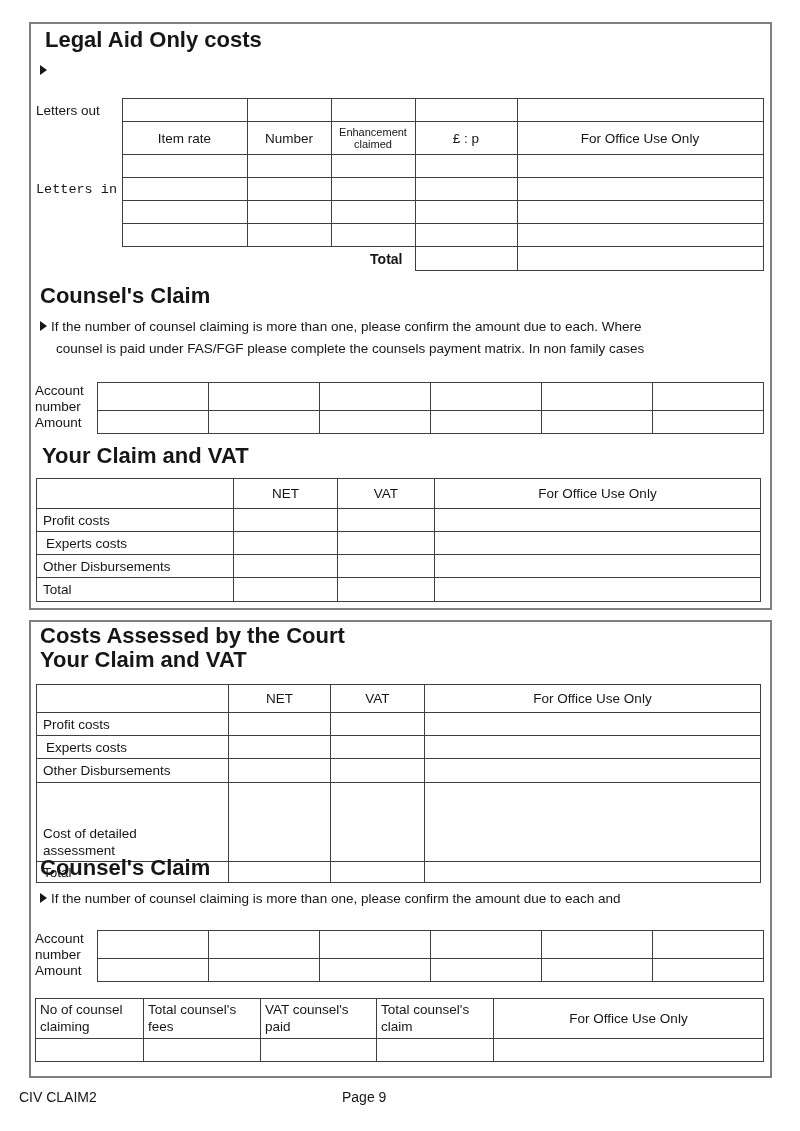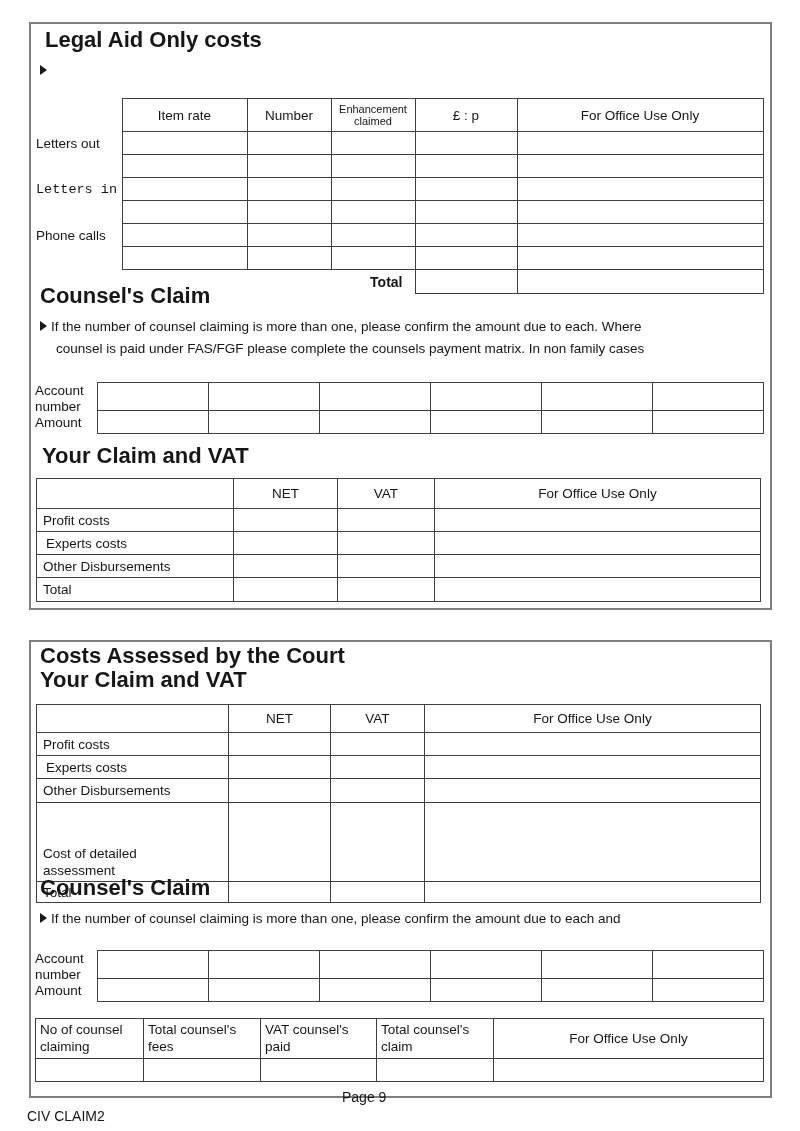--- a/index.html
+++ b/index.html
@@ -3,21 +3,21 @@
 <meta charset="utf-8">
 <style>
   html,body { margin:0; padding:0; background:#ffffff; }
   .page {
     position:relative; width:800px; height:1131px; background:#ffffff;
     font-family:"Liberation Sans","DejaVu Sans",sans-serif; color:#161616;
     overflow:hidden;
   }
   .box { position:absolute; border:2px solid #7f7f7f; background:#fff; }
   #box1 { left:29px; top:22px;  width:739px; height:584px; }
-  #box2 { left:29px; top:640px; width:739px; height:454px;text-decoration:underline; }
+  #box2 { left:29px; top:620px; width:739px; height:454px;text-decoration:underline; }
 
   .h1 { position:absolute; font-size:22px; font-weight:bold; line-height:24px; letter-spacing:0; white-space:nowrap; }
 
   .instr { position:absolute; font-size:13.5px; line-height:22px; }
   .instr-line { white-space:nowrap; }
   .instr-line.cont { padding-left:16px; }
   .tri {
     display:inline-block; width:0; height:0; margin-right:4px;
     border-left:7px solid #161616; border-top:5px solid transparent; border-bottom:5px solid transparent;
   }
@@ -55,62 +55,54 @@
     <table style="left:0; top:74px; width:732px;">
       <colgroup>
           <col style="width:91px">
           <col style="width:125px">
           <col style="width:84px">
           <col style="width:84px">
           <col style="width:102px">
           <col style="width:246px">
         </colgroup>
       <tbody>
-          <tr style="height:33px;">
+          <tr style="height:23px;">
+        <td class="nob rowlab">Letters out</td>
+        <td></td>
+            <td></td>
+            <td></td>
+            <td></td>
+            <td></td>
+      </tr>
+      <tr style="height:33px;">
         <td class="nob"></td>
         <td class="hdr">Item rate</td>
         <td class="hdr">Number</td>
         <td class="hdr-sm">Enhancement claimed</td>
         <td class="hdr">£ : p</td>
         <td class="hdr">For Office Use Only</td>
       </tr>
       <tr style="height:23px;">
-        <td class="nob rowlab">Letters out</td>
-        <td></td>
-            <td></td>
-            <td></td>
-            <td></td>
-            <td></td>
-      </tr>
-      <tr style="height:23px;">
         <td class="nob"></td>
         <td></td>
             <td></td>
             <td></td>
             <td></td>
             <td></td>
       </tr>
       <tr style="height:23px;font-family:Liberation Mono, monospace;">
         <td class="nob rowlab">Letters in</td>
         <td></td>
             <td></td>
             <td></td>
             <td></td>
             <td></td>
       </tr>
       <tr style="height:23px;">
         <td class="nob"></td>
-        <td></td>
-            <td></td>
-            <td></td>
-            <td></td>
-            <td></td>
-      </tr>
-      <tr style="height:23px;">
-        <td class="nob rowlab">Phone calls</td>
         <td></td>
             <td></td>
             <td></td>
             <td></td>
             <td></td>
       </tr>
       <tr style="height:23px;">
         <td class="nob"></td>
         <td></td>
             <td></td>
@@ -323,16 +315,16 @@
         <td></td>
             <td></td>
             <td></td>
             <td></td>
             <td></td>
       </tr>
     </tbody>
       </table>
   </div>
 
-  <div class="footer" style="left:27px; top:1089px;margin-top:19px;">CIV CLAIM2</div>
+  <div class="footer" style="left:19px; top:1089px;">CIV CLAIM2</div>
   <div class="footer" style="left:342px; top:1089px;">Page 9</div>
 
 </div>
 
 </body></html>

